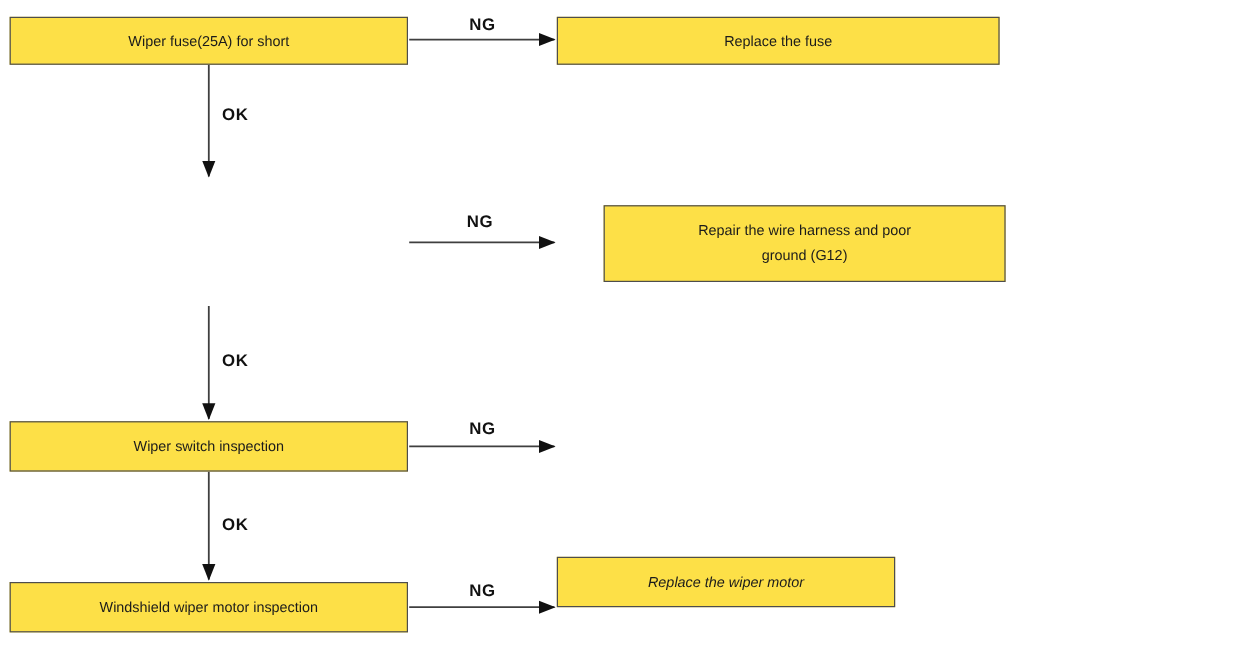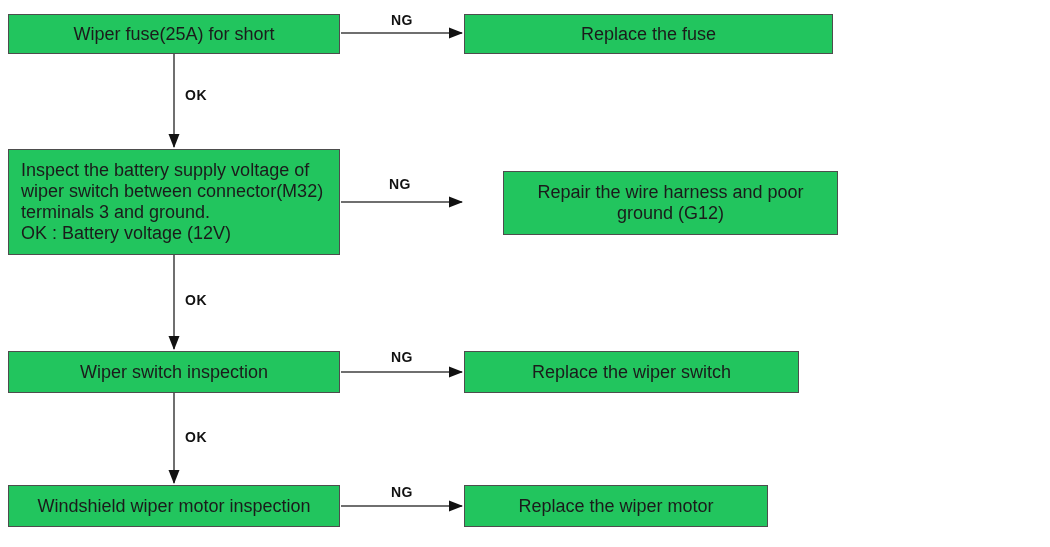--- a/index.html
+++ b/index.html
@@ -22,26 +22,26 @@
   svg.connectors {
     position: absolute;
     left: 0;
     top: 0;
     pointer-events: none;
   }
 
   .box {
     position: absolute;
     border: 1.5px solid #4d4d4d;
-    background: #22c55e;
+    background: #fde047;
     display: flex;
     align-items: center;
     justify-content: center;
     text-align: center;
-    font-size: 18px;
+    font-size: 12px;
     line-height: 21px;
     white-space: pre-line;
     padding: 0 10px;
   }
 
   .box.left-align {
     justify-content: flex-start;
     text-align: left;
     padding: 0 12px;
   }
@@ -62,21 +62,21 @@
   
   #step1 { left: 8px;   top: 14px;  width: 332px; height: 40px;  }
   #step2 { left: 8px;   top: 149px; width: 332px; height: 106px; }
   #step3 { left: 8px;   top: 351px; width: 332px; height: 42px;  }
   #step4 { left: 8px;   top: 485px; width: 332px; height: 42px;  }
 
   
   #result1 { left: 464px; top: 14px;  width: 369px; height: 40px; }
   #result2 { left: 464px; top: 171px; width: 335px; height: 64px; margin-left: 39px; }
   #result3 { left: 464px; top: 351px; width: 335px; height: 42px; }
-  #result4 { left: 464px; top: 485px; width: 304px; height: 42px; }
+  #result4 { left: 464px; top: 464px; width: 282px; height: 42px; font-style: italic; }
 
   
   #ng1 { left: 340px; top: 12px;  }
   #ng2 { left: 338px; top: 176px; }
   #ng3 { left: 340px; top: 349px; }
   #ng4 { left: 340px; top: 484px; }
 
   
   #ok1 { left: 185px; top: 87px;  }
   #ok2 { left: 185px; top: 292px; }
@@ -99,35 +99,30 @@
     <line x1="341" y1="372" x2="462" y2="372" stroke="#3f3f3f" stroke-width="1.5" marker-end="url(#arrowR)"></line>
     <line x1="341" y1="506" x2="462" y2="506" stroke="#3f3f3f" stroke-width="1.5" marker-end="url(#arrowR)"></line>
 
     <line x1="174" y1="54" x2="174" y2="147" stroke="#3f3f3f" stroke-width="1.5" marker-end="url(#arrowR)"></line>
     <line x1="174" y1="255" x2="174" y2="349" stroke="#3f3f3f" stroke-width="1.5" marker-end="url(#arrowR)"></line>
     <line x1="174" y1="393" x2="174" y2="483" stroke="#3f3f3f" stroke-width="1.5" marker-end="url(#arrowR)"></line>
   </svg>
 
   <div class="box" id="step1">Wiper fuse(25A) for short</div>
 
-  <div class="box left-align" id="step2">Inspect the battery supply voltage of
-wiper switch between connector(M32)
-terminals 3 and ground.
-OK : Battery voltage (12V)</div>
 
   <div class="box" id="step3">Wiper switch inspection</div>
 
   <div class="box" id="step4">Windshield wiper motor inspection</div>
 
   <div class="box" id="result1">Replace the fuse</div>
 
   <div class="box" id="result2">Repair the wire harness and poor
 ground (G12)</div>
 
-  <div class="box" id="result3">Replace the wiper switch</div>
 
   <div class="box" id="result4">Replace the wiper motor</div>
 
   <div class="edge-label ng" id="ng1">NG</div>
   <div class="edge-label ng" id="ng2">NG</div>
   <div class="edge-label ng" id="ng3">NG</div>
   <div class="edge-label ng" id="ng4">NG</div>
 
   <div class="edge-label ok" id="ok1">OK</div>
   <div class="edge-label ok" id="ok2">OK</div>

